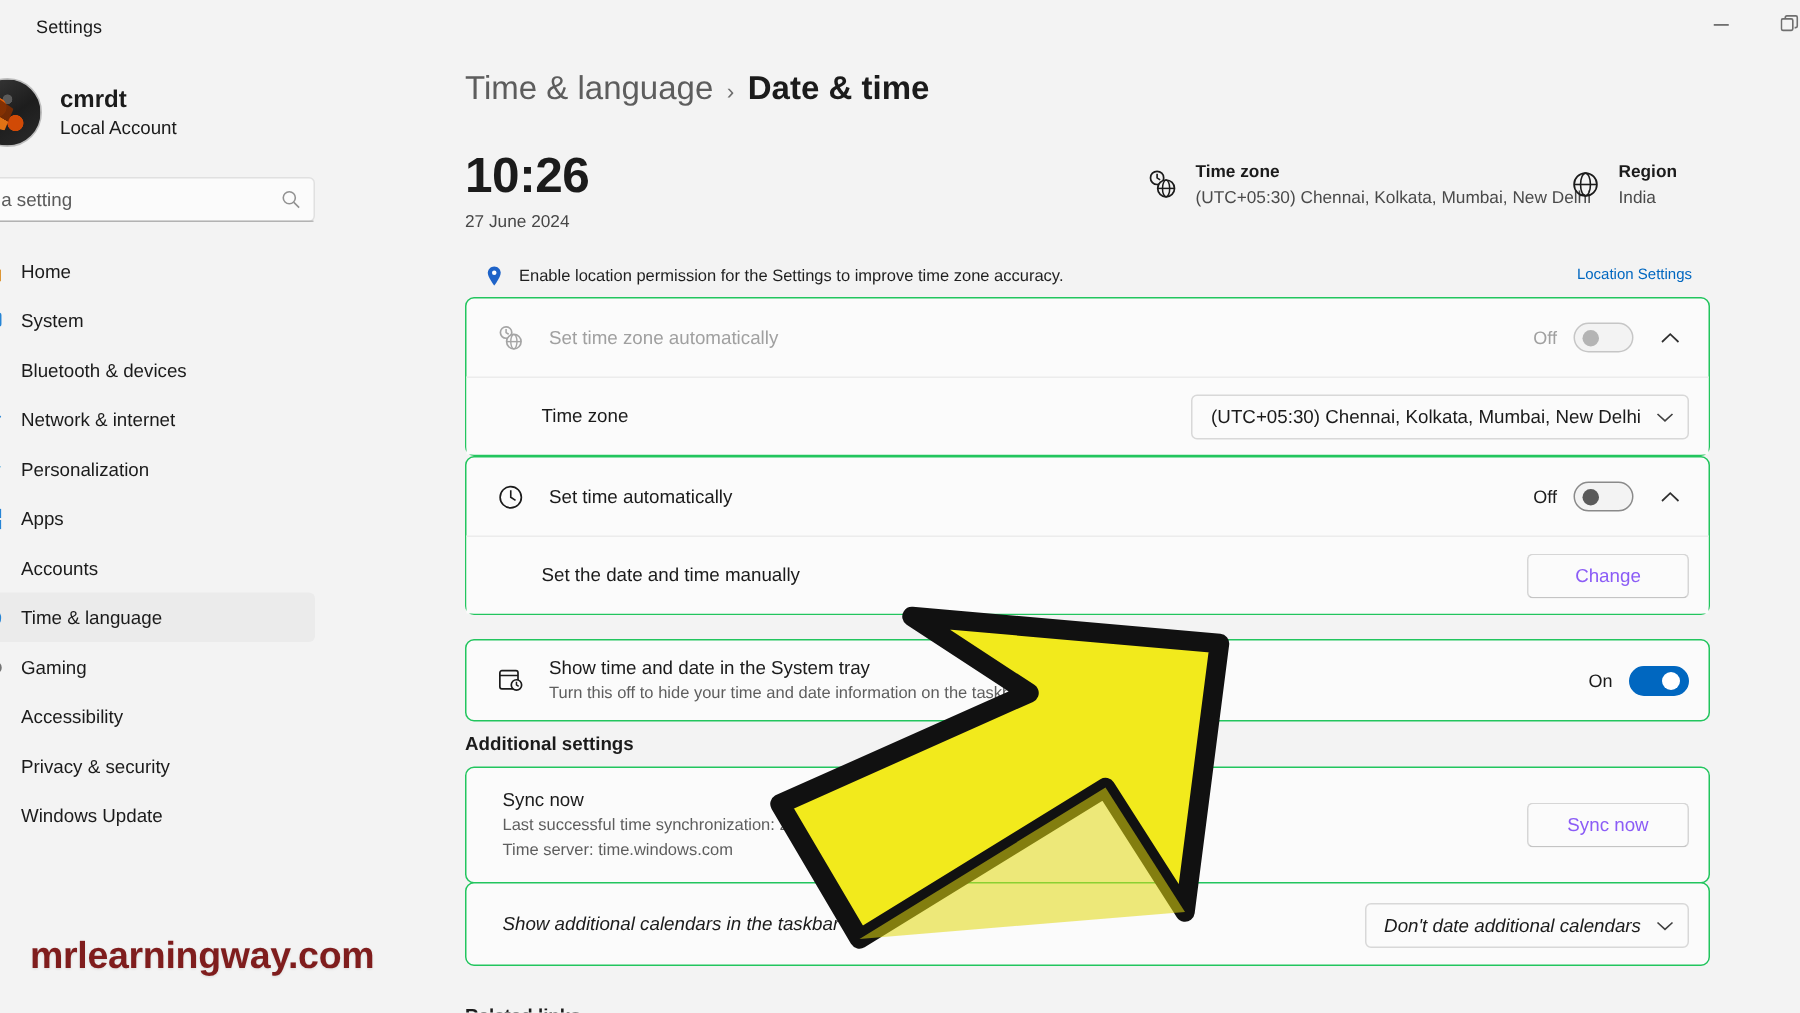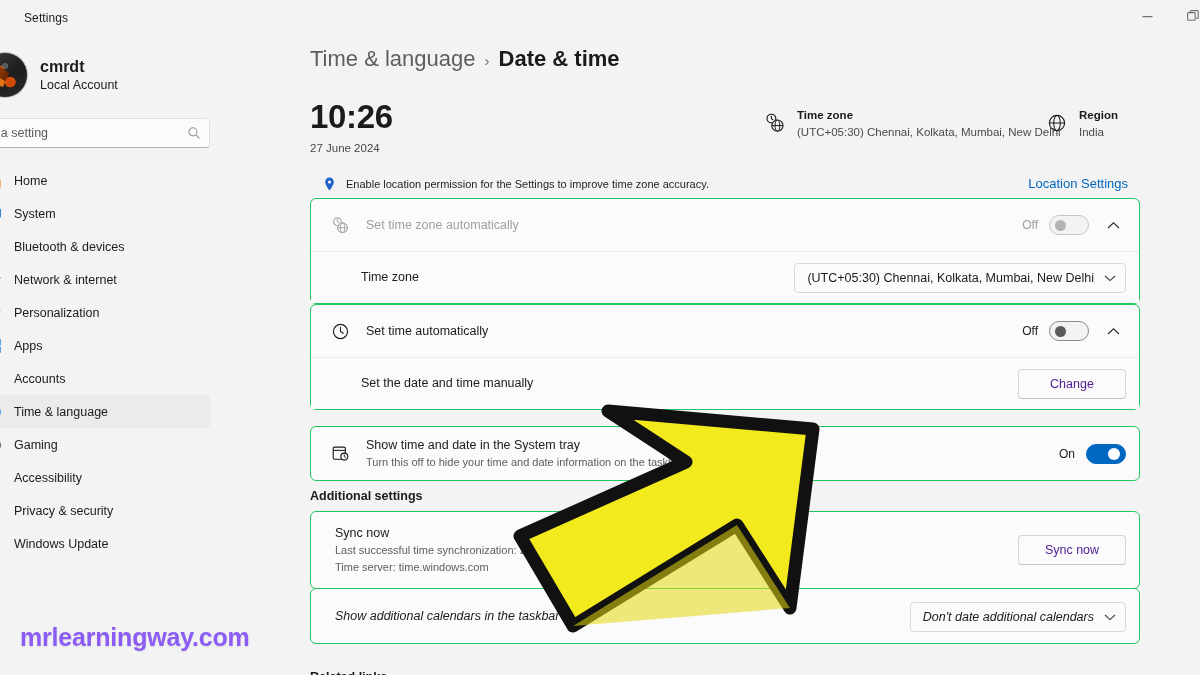--- a/index.html
+++ b/index.html
@@ -142,53 +142,53 @@
   }
   .toggle.disabled { border-color: #c6c6c6; }
   .toggle.disabled .knob { background: #b4b4b4; }
   .toggle.on { background: #0067c0; border-color: #0067c0; }
   .toggle.on .knob { background: #ffffff; left: auto; right: 5px; width: 12px; height: 12px; top: 3px; }
   .chev-btn { width: 26px; height: 26px; display: flex; align-items: center; justify-content: center; }
 
   .btn {
     min-width: 108px; height: 30px; padding: 0 18px;
     background: #fbfbfb; border: 1px solid #d6d6d6; border-bottom-color: #c4c4c4;
-    border-radius: 4px; font-size: 12.5px; color: #4c1d95;
+    border-radius: 4px; font-size: 12.5px; color: #8b5cf6;
     display: flex; align-items: center; justify-content: center;
     font-family: "Liberation Sans", sans-serif;
   }
   .combo {
     height: 30px; padding: 0 9px 0 12px;
     background: #fbfbfb; border: 1px solid #d8d8d8; border-radius: 4px;
     display: flex; align-items: center; gap: 10px;
     font-size: 12.5px; color: #1b1b1b;
   }
   .combo .cv { white-space: nowrap; }
 
   .banner {
     position: absolute; left: 98px; top: 138px; width: 830px; height: 27px;
     background: #f3f3f3; display: flex; align-items: center; padding: 0 12px 0 14px;
   }
   .banner .b-ico { width: 11px; height: 14px; margin-right: 11px; flex: 0 0 11px; }
   .banner .b-text { font-size: 11px; color: #1f1f1f; flex: 1; }
-  .banner .b-link { font-size: 13px; color: #0067c0; }
+  .banner .b-link { font-size: 10px; color: #0067c0; }
 
   .section-title {
     position: absolute; left: 98px; font-size: 12.5px; font-weight: bold; color: #1b1b1b;
   }
 
   
   .arrow-overlay {
     position: absolute; left: 500px; top: 396px; width: 340px; height: 252px;
     pointer-events: none;
   }
   
   .watermark {
     position: absolute; left: 20px; top: 623px;
-    font-size: 25px; font-weight: bold; color: #8b5cf6;
+    font-size: 25px; font-weight: bold; color: #7f1d1d;
     letter-spacing: -.2px;
     text-shadow: 0 1px 2px rgba(0,0,0,.10);
   }
 </style>
 </head>
 <body>
 
 <div id="app">
 
   <div class="titlebar">

